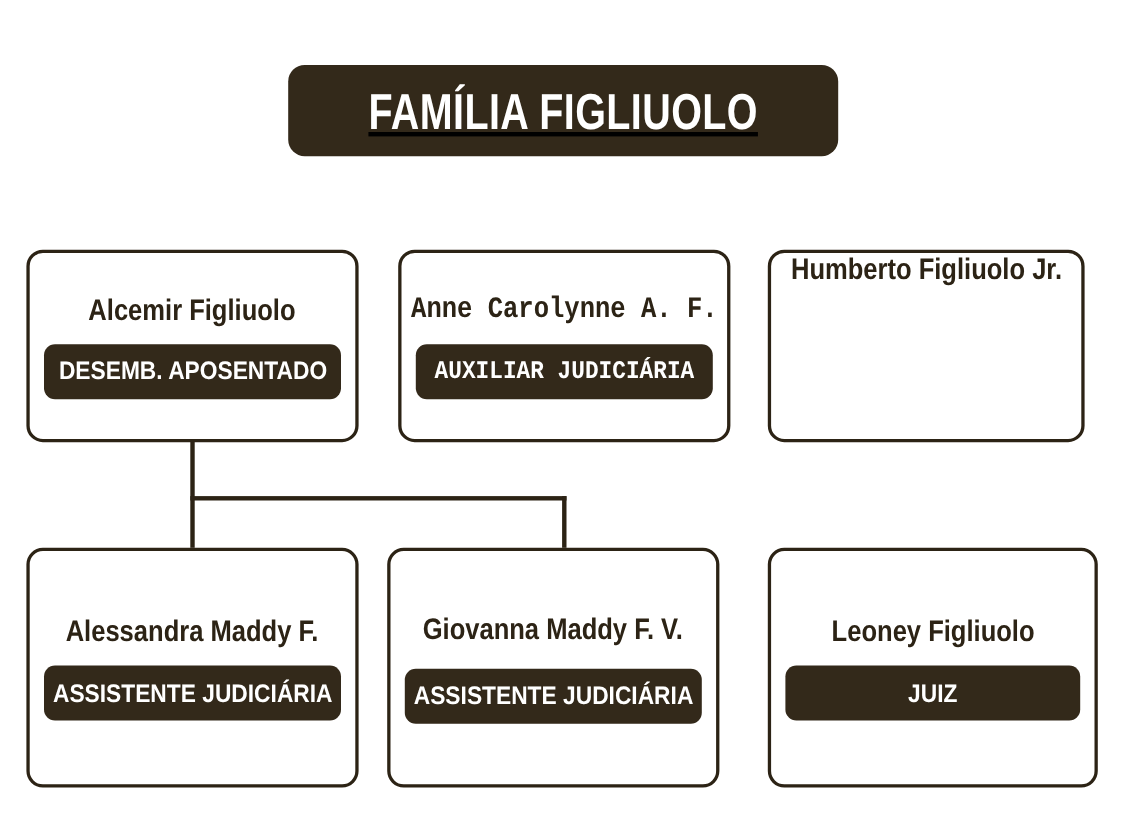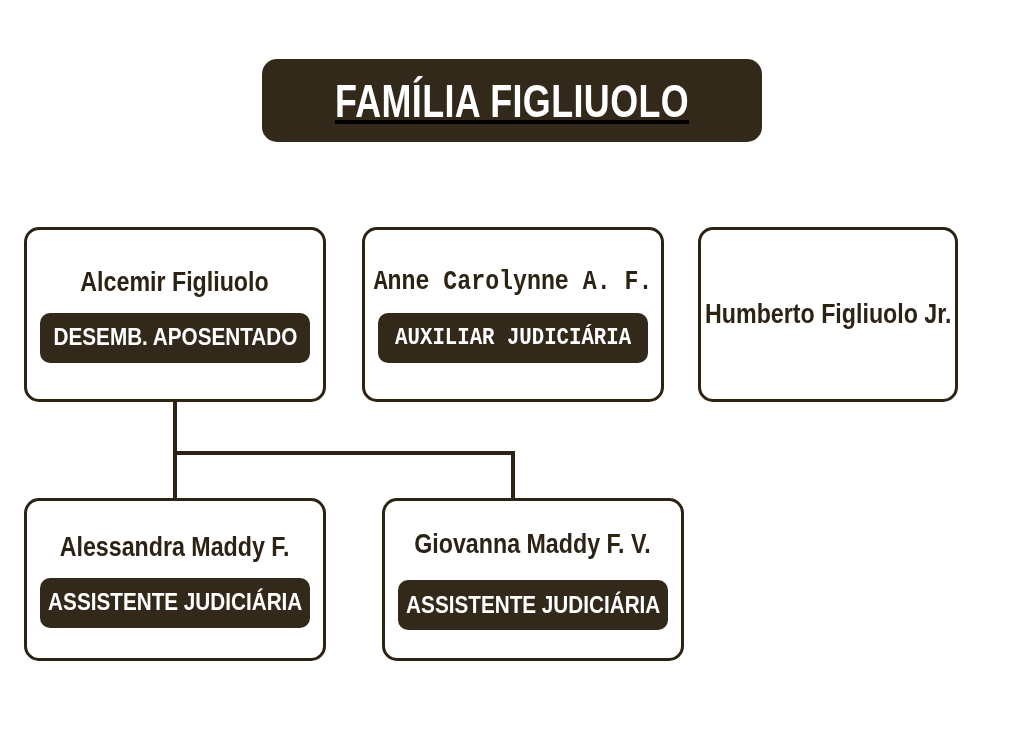--- a/index.html
+++ b/index.html
@@ -46,26 +46,26 @@
     border: 3px solid var(--line, #2c2315);
     border-radius: 15px;
     box-sizing: border-box;
     display: flex;
     flex-direction: column;
     align-items: center;
     justify-content: center;
     gap: 15px;
   }
   .card-row1 { top: 227px; width: 302px; height: 175px; }
-  .card-row2 { top: 498px; width: 302px; height: 163px; }
+  .card-row2 { top: 498px; width: 302px; height: 218px; }
   #card-0 { left: 24px; }
   #card-1 { left: 362px; font-family: Liberation Mono, monospace; }
-  #card-2 { left: 698px; width: 260px; }
+  #card-2 { left: 698px; width: 288px; justify-content: space-between; }
   #card-3 { left: 24px; }
-  #card-4 { left: 382px; gap: 20px; }
+  #card-4 { left: 352px; gap: 20px; }
   #card-5 { left: 698px; width: 300px; }
 
   .member-name {
     color: var(--line, #2c2315);
     font-weight: bold;
     font-size: 27px;
     line-height: 31px;
     white-space: nowrap;
     transform: scaleX(0.86);
   }
@@ -134,14 +134,20 @@
     </div>
   </div>
 
   <div class="card card-row2" id="card-4">
     <span class="member-name">Giovanna Maddy F. V.</span>
     <div class="role-badge">
       <span class="role-label">ASSISTENTE JUDICIÁRIA</span>
     </div>
   </div>
 
+  <div class="card card-row2" id="card-5">
+    <span class="member-name">Leoney Figliuolo</span>
+    <div class="role-badge">
+      <span class="role-label">JUIZ</span>
+    </div>
+  </div>
 
 </div>
 
 </body></html>

